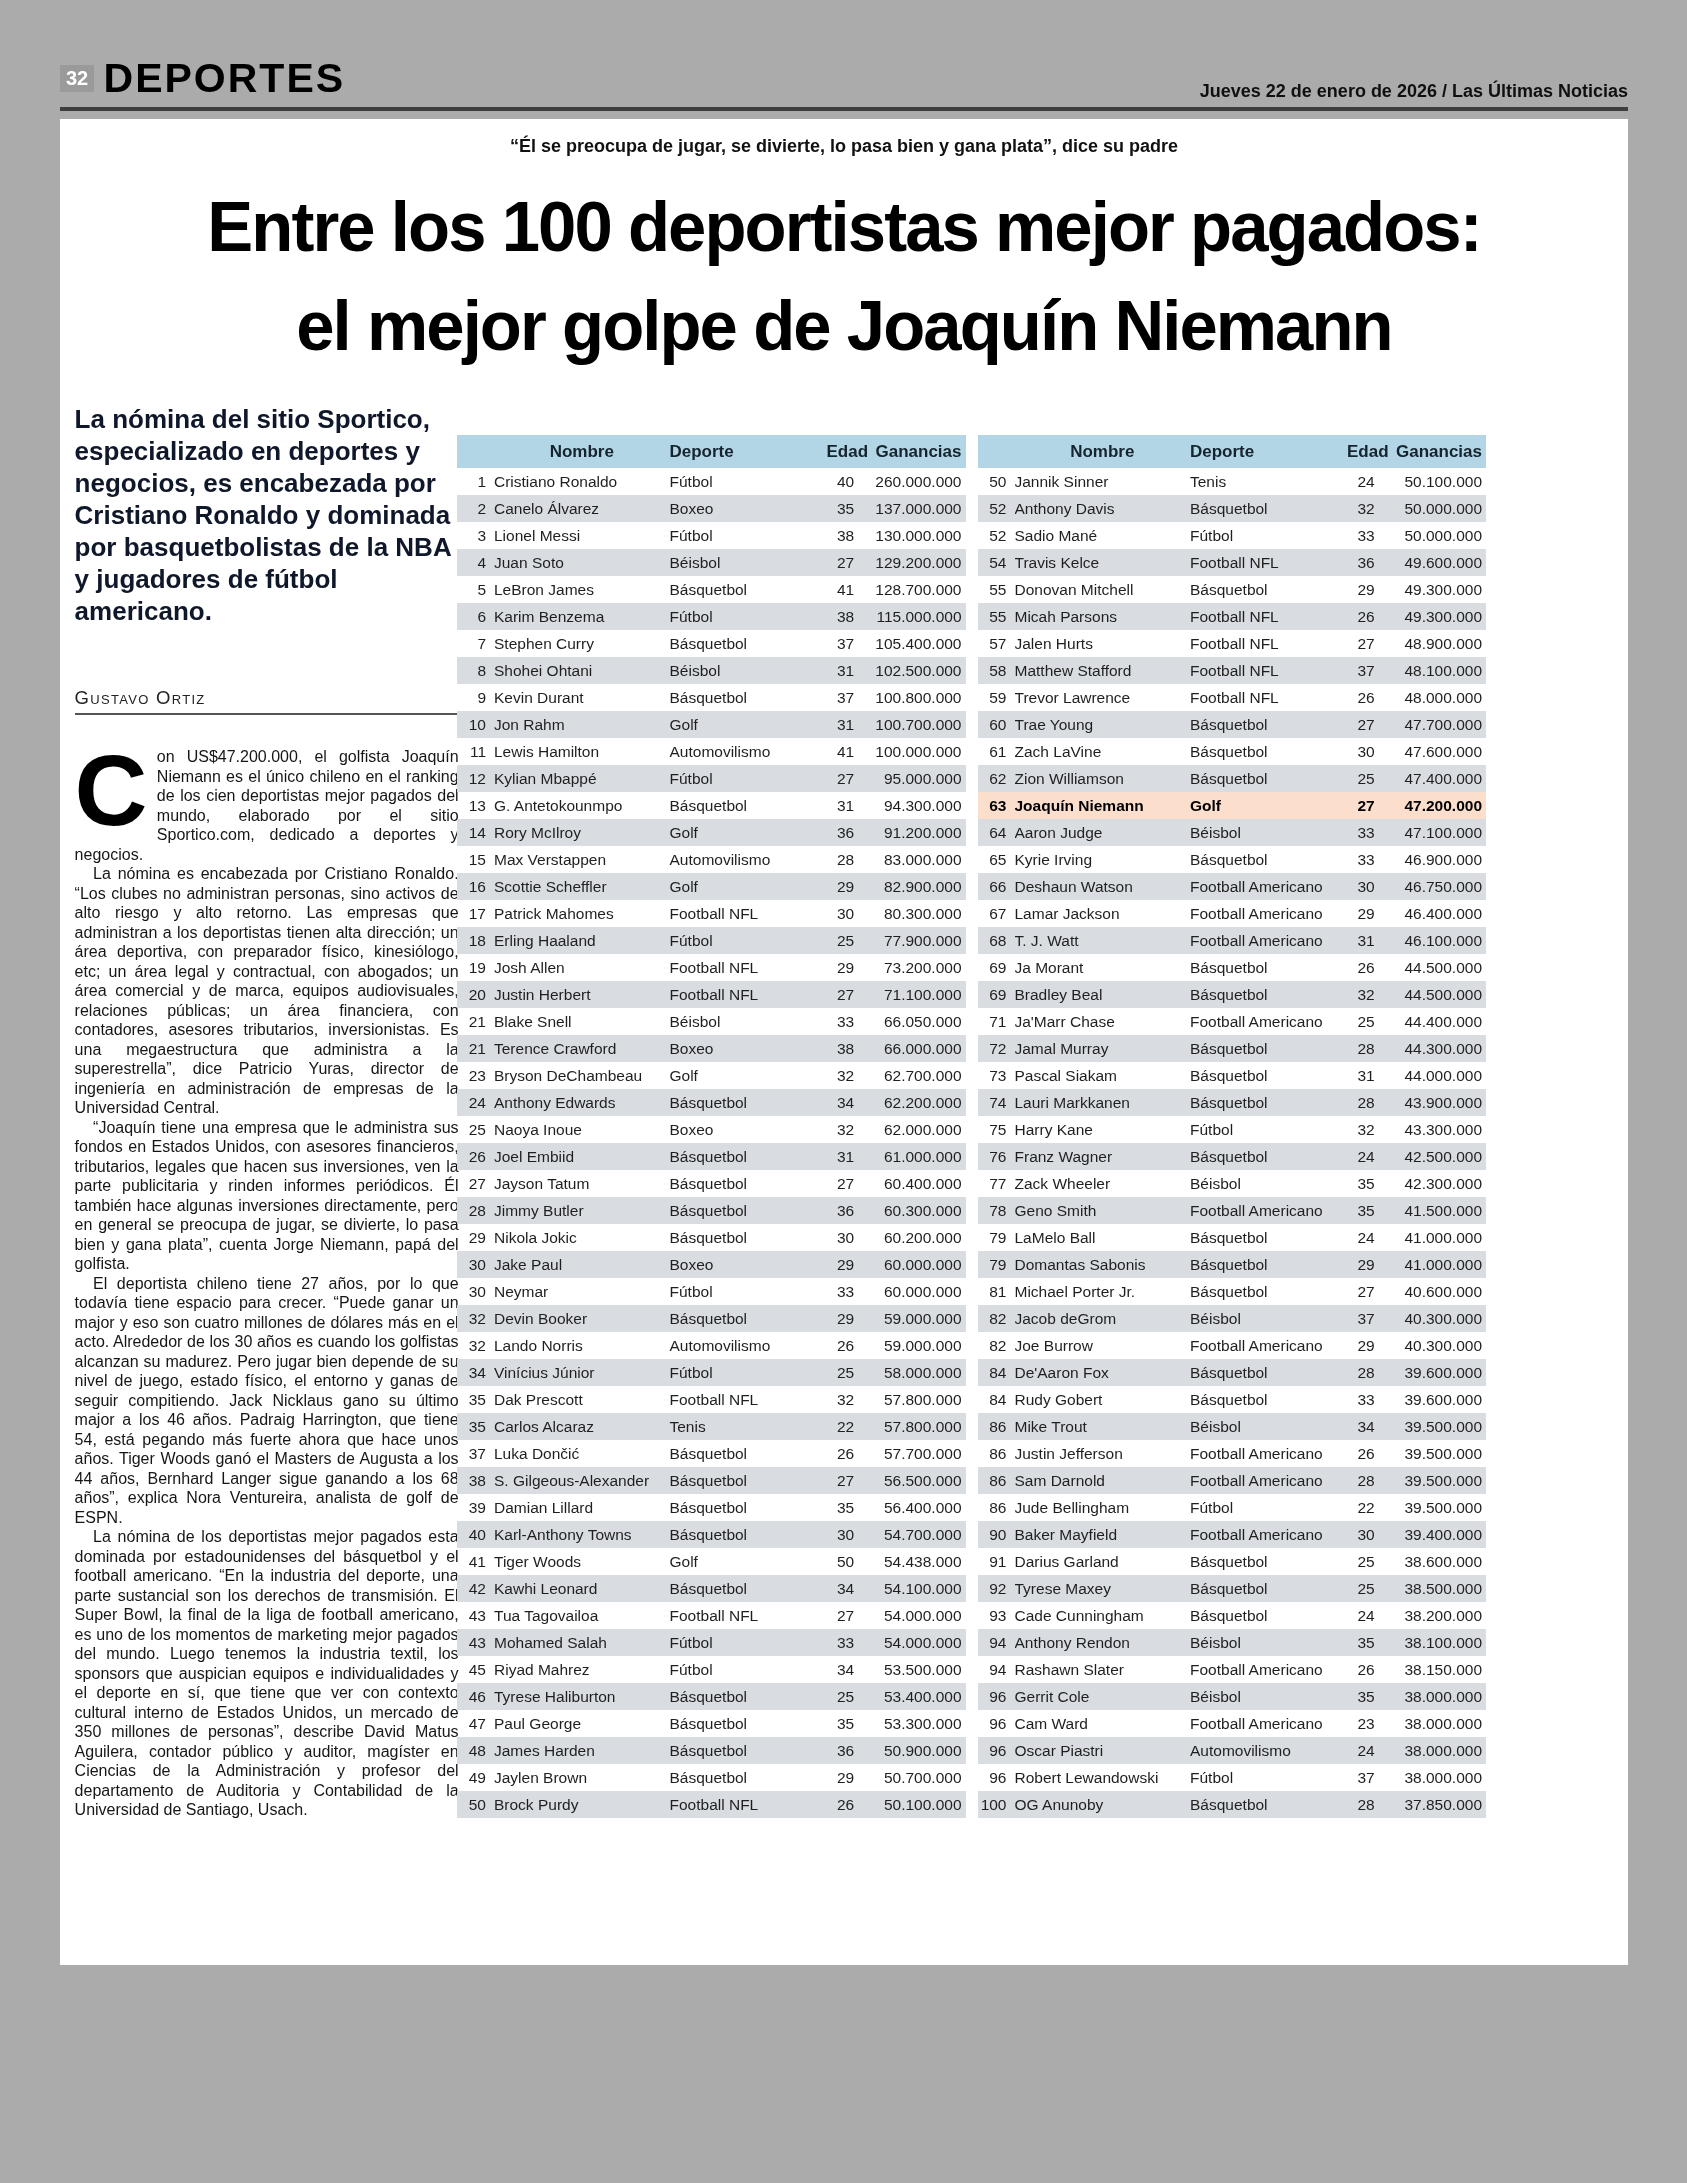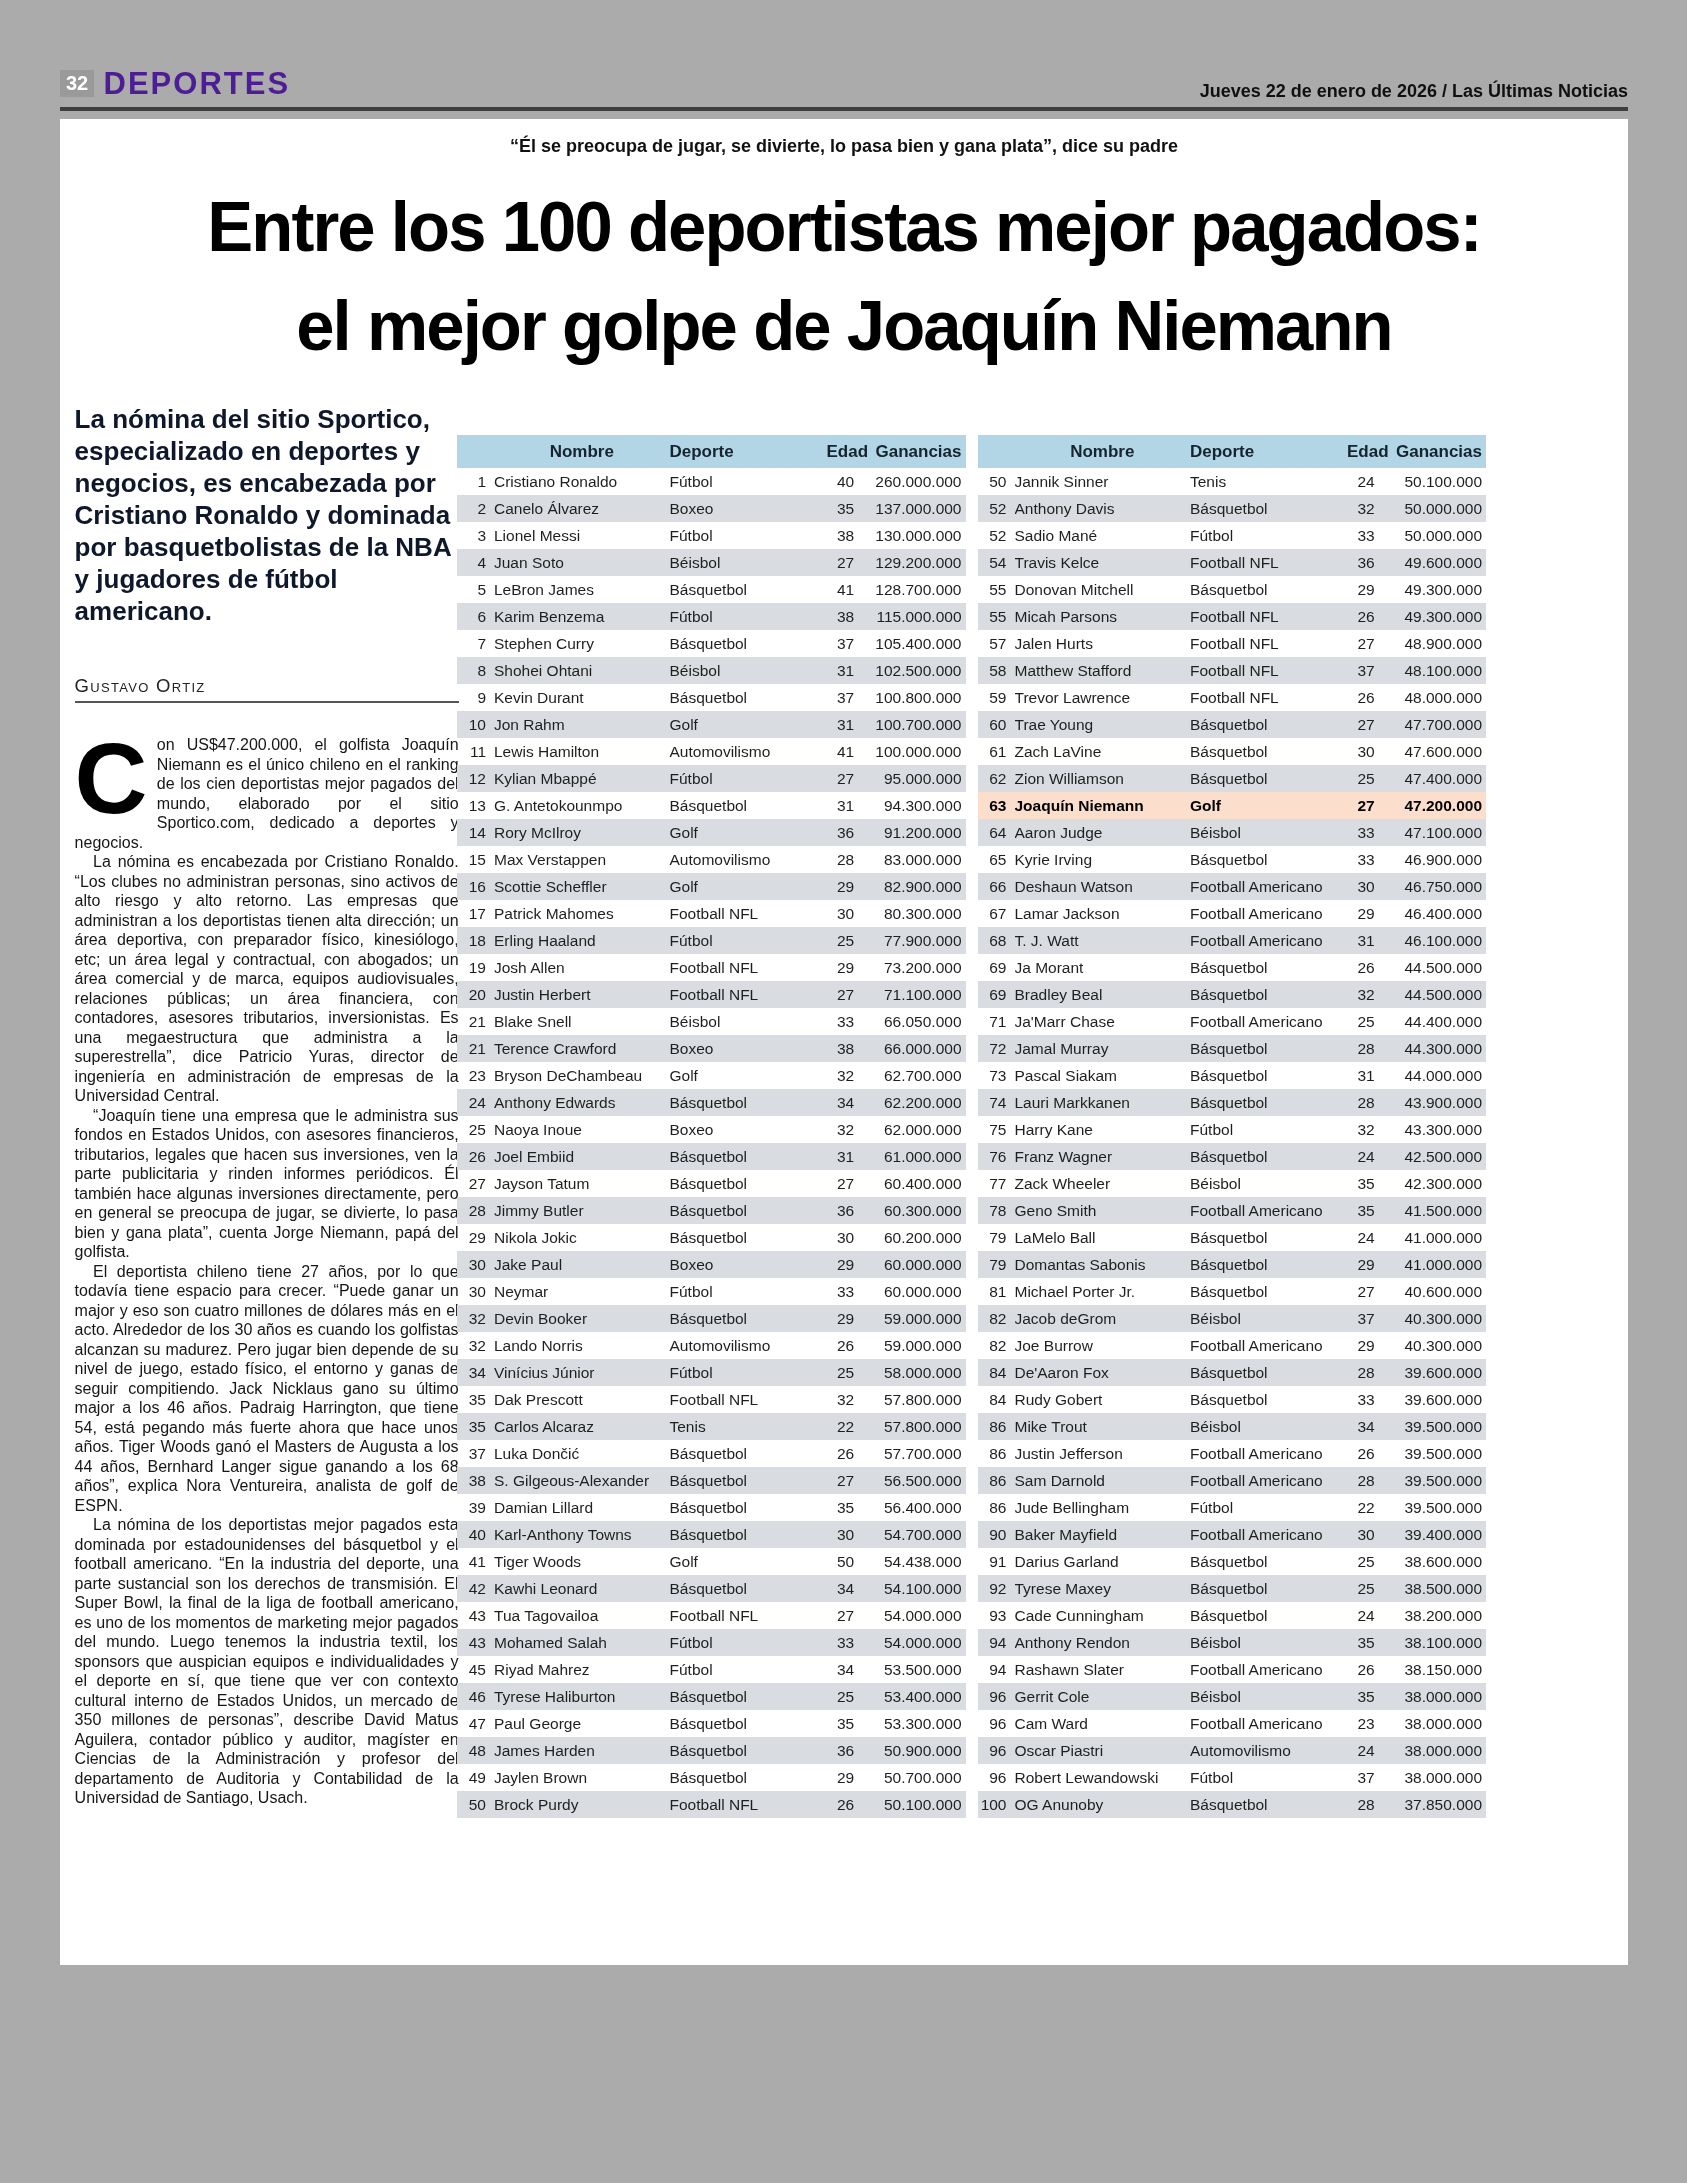--- a/index.html
+++ b/index.html
@@ -11,33 +11,33 @@
   }
   
   .masthead{
     position:absolute;left:60px;top:62px;width:1568px;height:49px;
     border-bottom:4.6px solid #3e3e3e;box-sizing:border-box;
     display:flex;justify-content:space-between;align-items:flex-end;
     padding-bottom:5.3px;
   }
   .mast-left{display:flex;align-items:center;gap:9.3px;}
   .page-badge{background:#9a9a9a;color:#fff;font-weight:bold;font-size:20px;padding:2px 6px;}
-  .section-title{font-size:31px;font-weight:bold;letter-spacing:2px;color:#4c1d95;}
+  .section-title{font-size:41px;font-weight:bold;letter-spacing:2px;color:#000000;}
   .date-line{font-size:18px;font-weight:bold;color:#101010;}
   
   .sheet{position:absolute;left:60px;top:119px;width:1568px;height:1846px;background:#ffffff;}
   .kicker{position:absolute;top:17px;left:0;width:100%;text-align:center;
           font-size:18px;font-weight:bold;color:#111;}
   .headline{position:absolute;top:58px;left:0;width:100%;text-align:center;
             font-weight:bold;font-size:71px;line-height:99px;color:#000;
             letter-spacing:-2px;transform:scaleX(0.97);}
   
   .colL{position:absolute;left:14.6px;top:284px;width:384px;}
   .deck{font-size:26px;font-weight:bold;line-height:32px;color:#0f172a;}
-  .byline{margin-top:48px;padding-bottom:4px;border-bottom:2px solid #555;
+  .byline{margin-top:60px;padding-bottom:4px;border-bottom:2px solid #555;
           font-size:18.5px;letter-spacing:1.3px;font-variant:small-caps;color:#222;width:100%;}
   .bodytext{margin-top:32px;font-size:16px;line-height:19.5px;text-align:justify;
             color:#161616;hyphens:auto;}
   .bodytext p{margin:0;text-indent:18.5px;}
   .bodytext p.first{text-indent:0;}
   .dropcap{float:left;font-size:101px;line-height:77px;font-weight:bold;
            padding:5.3px 9.3px 0 0;color:#000;}
   
   .tablewrap{position:absolute;left:397px;top:311px;width:1029px;}
   .table-title{background:#2093c7;color:#ffffff;font-weight:bold;font-size:22px;

